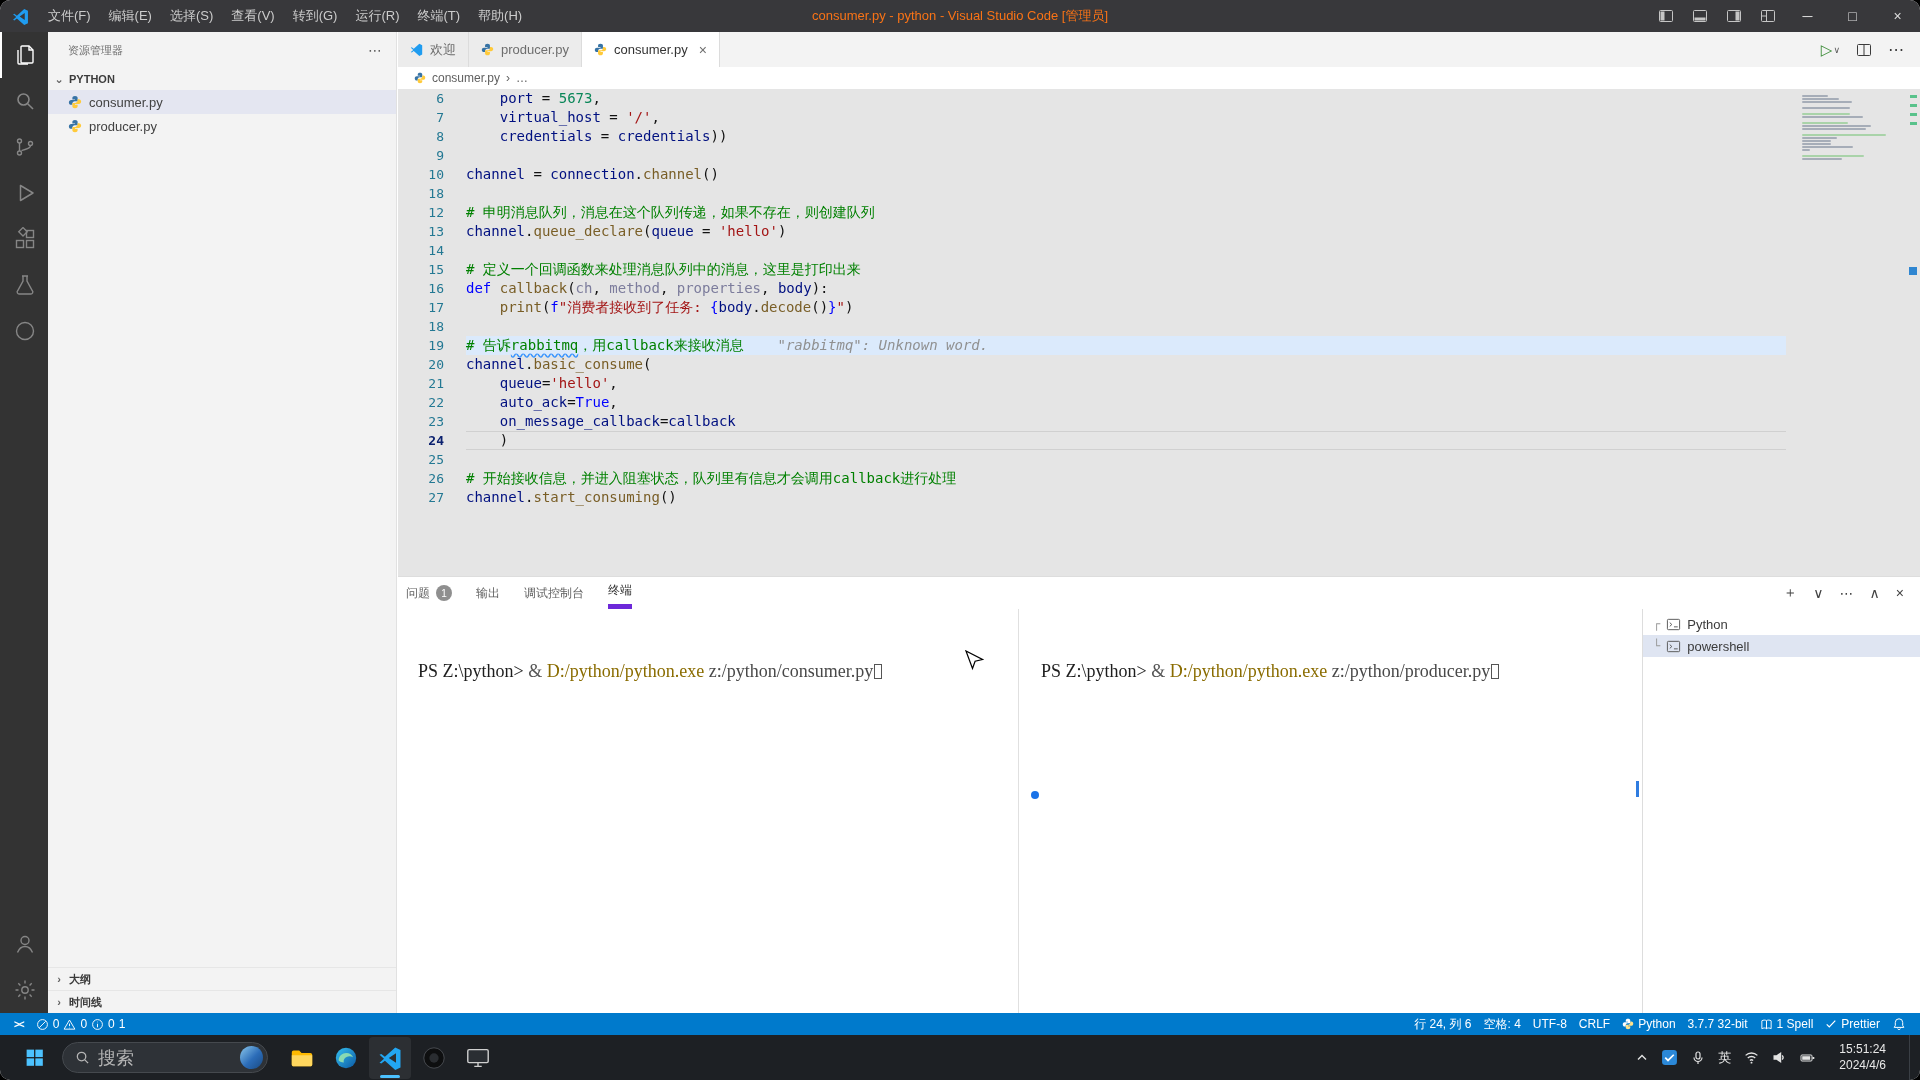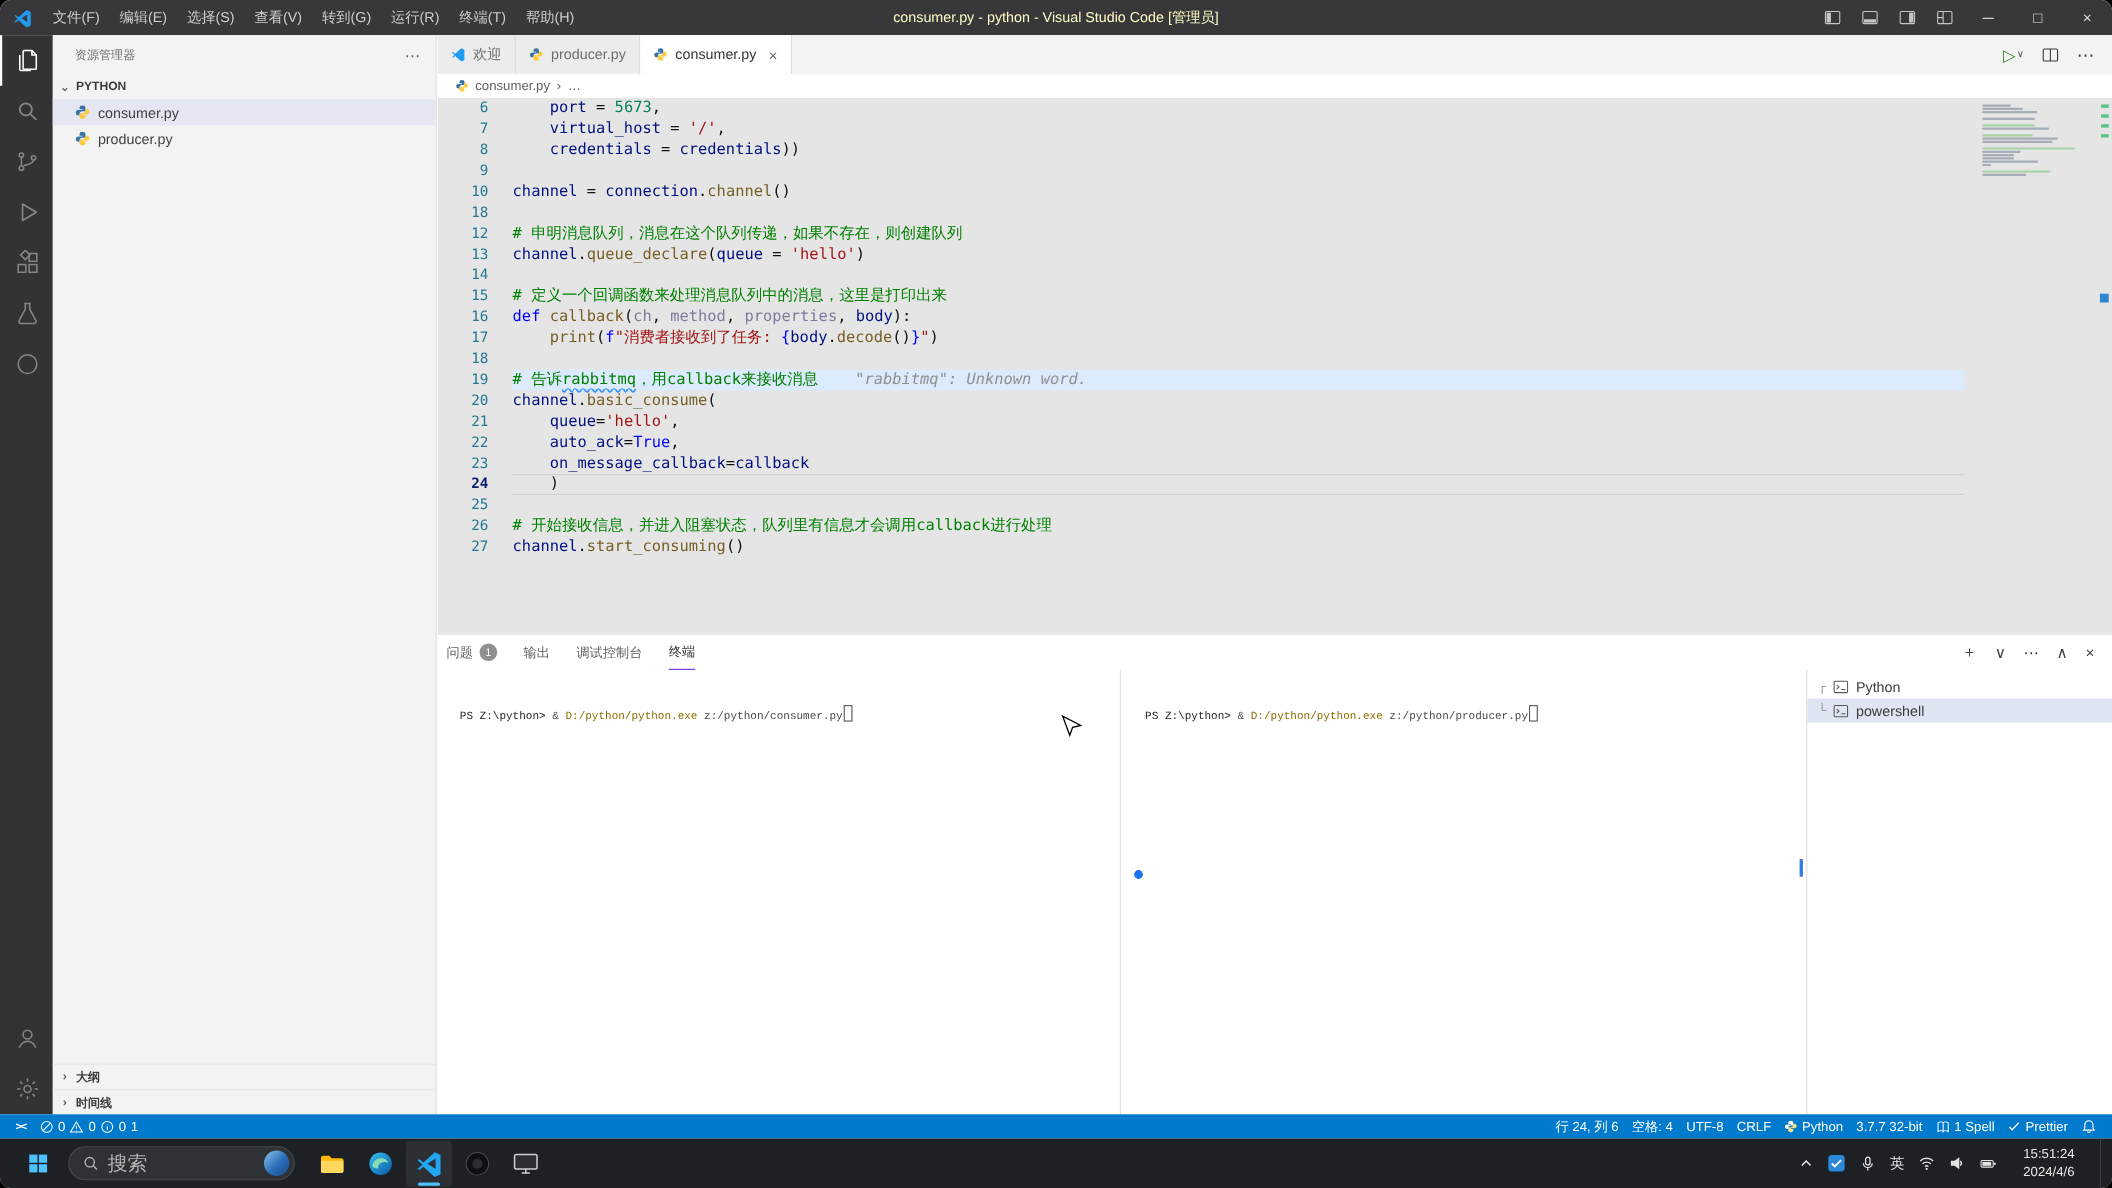--- a/index.html
+++ b/index.html
@@ -5,21 +5,21 @@
   * { box-sizing: border-box; margin: 0; padding: 0; }
   body { background:#000; font-family:"Liberation Sans","DejaVu Sans",sans-serif; }
   .screen { position:relative; width:1920px; height:1080px; overflow:hidden; background:#fff; cursor:default;border-radius:10px; }
   .icon svg{ display:block; }
 
   
   .titlebar{ position:absolute; top:0; left:0; right:0; height:32px; background:#38383b; display:flex; align-items:center; color:#cccccc; font-size:13px; }
   .tb-logo{ padding:0 10px 0 12px; display:flex; align-items:center; }
   .menus{ display:flex; height:100%; }
   .menus span{ padding:0 9px; line-height:32px; }
-  .tb-title{ position:absolute; left:50%; transform:translateX(-50%); color:#fef9c3; white-space:nowrap; }
+  .tb-title{ position:absolute; left:50%; transform:translateX(-50%); color:#f97316; white-space:nowrap; }
   .tb-right{ margin-left:auto; display:flex; align-items:center; height:100%; }
   .tb-layouticon{ width:34px; height:32px; display:flex; align-items:center; justify-content:center; color:#c5c5c5; }
   .winctl{ width:45px; height:32px; display:flex; align-items:center; justify-content:center; font-size:14px; color:#ddd; }
 
   
   .activitybar{ position:absolute; top:32px; left:0; width:48px; bottom:67px; background:#333333; display:flex; flex-direction:column; align-items:center; }
   .ab-icon{ width:48px; height:46px; display:flex; align-items:center; justify-content:center; color:#868686; border-left:2px solid transparent; }
   .ab-icon.active{ color:#ffffff; border-left:2px solid #ffffff; }
   .ab-bottom{ margin-top:auto; }
 
@@ -59,25 +59,25 @@
   .sq{ text-decoration:underline; text-decoration-style:wavy; text-decoration-color:#3794ff; text-underline-offset:3px; }
 
   .minimap{ position:absolute; top:6px; right:32px; width:86px; }
   .mm-line{ height:2px; margin-bottom:1px; border-radius:1px; }
   .ruler-mark{ position:absolute; }
 
   
   .panel{ position:absolute; left:0; right:0; bottom:0; height:437px; border-top:1px solid #ddd; background:#fff; }
   .panel-header{ height:32px; display:flex; align-items:center; padding-left:8px; font-size:12px; color:#616161; }
   .ptab{ margin-right:24px; height:32px; display:flex; align-items:center; gap:6px; }
-  .ptab.active{ color:#333; border-bottom:1px solid #6d28d9; }
+  .ptab.active{ color:#333; border-bottom:5px solid #6d28d9; }
   .pbadge{ background:#8f8f8f; color:#fff; border-radius:50%; width:16px; height:16px; font-size:10px; display:flex; align-items:center; justify-content:center; }
   .panel-actions{ margin-left:auto; display:flex; align-items:center; gap:16px; padding-right:16px; color:#424242; font-size:14px; }
   .panel-body{ position:absolute; top:32px; left:0; right:0; bottom:0; display:flex; }
-  .term{ position:relative; font-family:Liberation Mono, monospace; font-size:10px; color:#222; padding:10px 0 0 20px; white-space:pre; }
+  .term{ position:relative; font-family:Liberation Serif, serif; font-size:18px; color:#222; padding:10px 0 0 20px; white-space:pre; }
   .term-left{ flex:none; width:620px; }
   .psplit{ flex:none; width:1px; background:#e0e0e0; }
   .term-right{ flex:1; padding-left:22px; }
   .termlist{ flex:none; width:278px; border-left:1px solid #ddd; padding-top:4px; font-size:13px; }
   .termlist-row{ height:22px; display:flex; align-items:center; gap:6px; padding-left:10px; color:#3b3b3b; }
   .termlist-row.selected{ background:#dfe5f2; }
   .tl-prefix{ font-family:"DejaVu Sans Mono",monospace; color:#9a9a9a; font-size:12px; }
   .t-prompt{ color:#1e1e1e; } .t-amp{ color:#555; } .t-exe{ color:#8a6c00; } .t-arg{ color:#494949; }
   .cursor-box{ display:inline-block; width:8px; height:15px; border:1px solid #555; vertical-align:-2px; margin-left:1px; }
   .blue-dot{ position:absolute; width:8px; height:8px; border-radius:50%; background:#1a73e8; }

